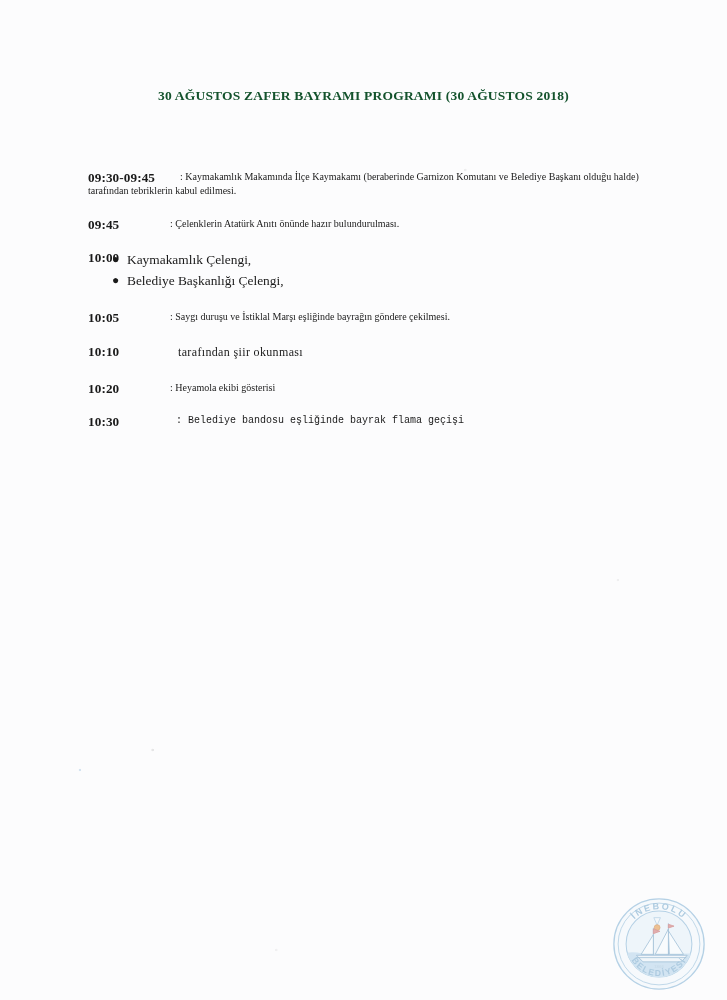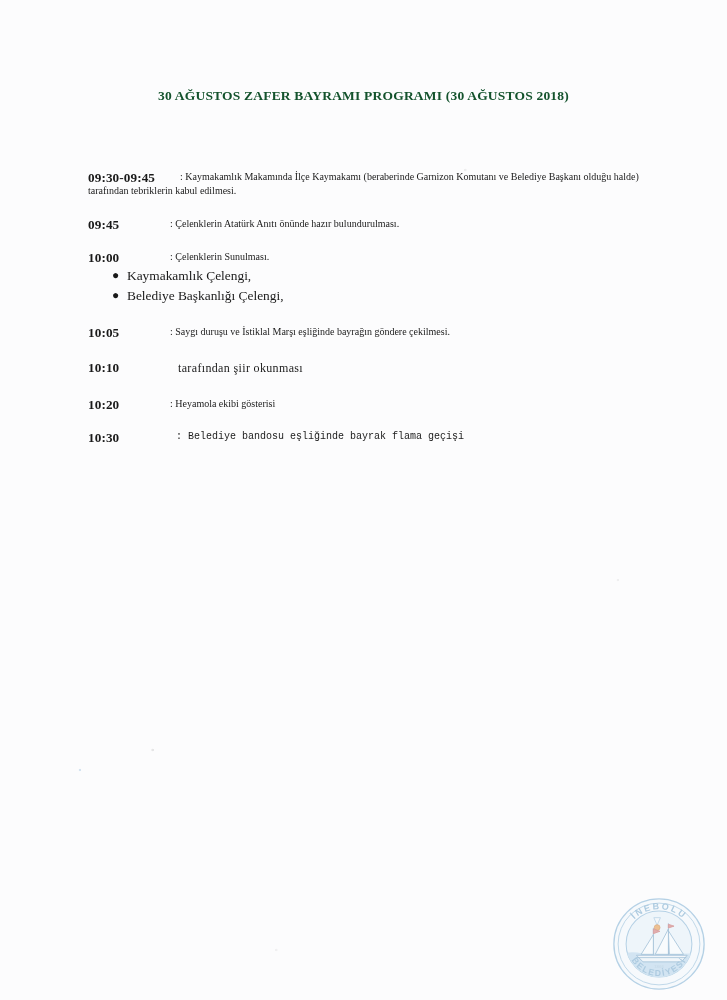--- a/index.html
+++ b/index.html
@@ -126,21 +126,20 @@
     <span class="entry-body">: Kaymakamlık Makamında İlçe Kaymakamı (beraberinde Garnizon Komutanı ve Belediye Başkanı olduğu halde) tarafından tebriklerin kabul edilmesi.</span>
   </div>
 
   <div class="entry" style="margin-bottom:20px;">
     <span class="entry-time">09:45</span>
     <span class="entry-body">: Çelenklerin Atatürk Anıtı önünde hazır bulundurulması.</span>
   </div>
 
   <div class="entry" style="">
     <span class="entry-time">10:00</span>
-    <span class="entry-body">: Çelenklerin Sunulması.</span>
     <ul class="sub-list">
       <li>
         <span class="bullet">●</span>
         <span>Kaymakamlık Çelengi,</span>
       </li>
       <li>
         <span class="bullet">●</span>
         <span>Belediye Başkanlığı Çelengi,</span>
       </li>
     </ul>

